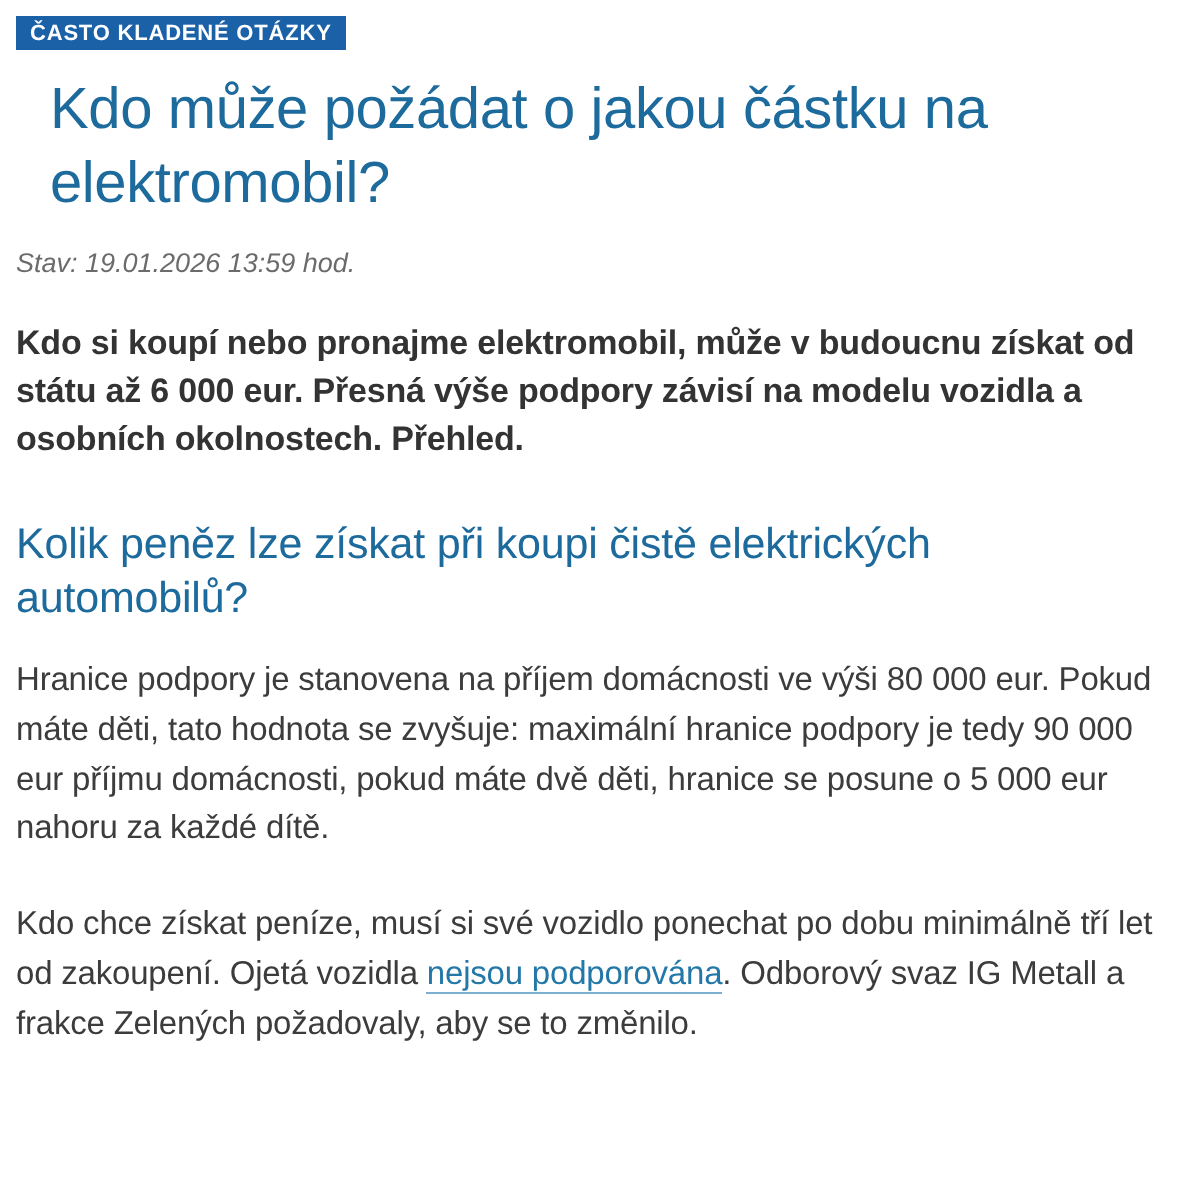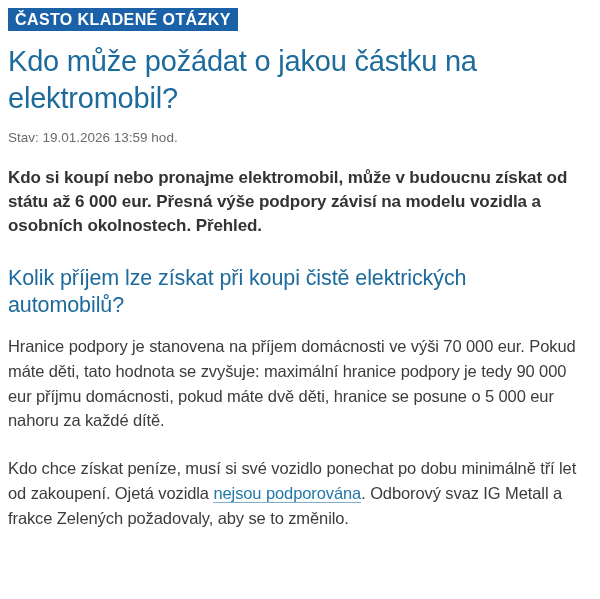--- a/index.html
+++ b/index.html
@@ -21,43 +21,44 @@
 
   .kicker-row {
     display: flex;
     align-items: center;
     gap: 9px;
     margin-bottom: 12px;
   }
   .badge {
     background: var(--badge-bg);
     color: #ffffff;
-    font-size: 16px;
+    font-size: 11px;
     font-weight: bold;
     letter-spacing: 0.4px;
     padding: 3px 7px 2px 7px;
     text-transform: uppercase;
     white-space: nowrap;
     cursor: pointer;
   }
   .topic {
     font-size: 15px;
     color: #222222;
   }
 
   h1 {
     color: var(--heading);
     font-size: 29px;
     font-weight: 400;
     line-height: 1.27;
     letter-spacing: -0.2px;
-    margin: 0 0 13px 0;
+    margin: 0 0 13px 17px;
     max-width: 560px;
   }
   .status {
+    font-style: italic;
     color: #6b6b6b;
     font-size: 13.5px;
     margin: 0 0 21px 0;
   }
   .intro {
     font-weight: bold;
     font-size: 17px;
     line-height: 1.42;
     color: #333333;
     letter-spacing: -0.1px;
@@ -96,20 +97,20 @@
   <header class="kicker-row">
     <span class="badge">ČASTO KLADENÉ OTÁZKY</span>
   </header>
 
   <h1>Kdo může požádat o jakou částku na elektromobil?</h1>
 
   <p class="status">Stav: 19.01.2026 13:59 hod.</p>
 
   <p class="intro">Kdo si koupí nebo pronajme elektromobil, může v budoucnu získat od státu až 6 000 eur. Přesná výše podpory závisí na modelu vozidla a osobních okolnostech. Přehled.</p>
 
-  <h2>Kolik příjem lze získat při koupi čistě elektrických automobilů?</h2>
+  <h2>Kolik peněz lze získat při koupi čistě elektrických automobilů?</h2>
 
 
-  <p class="body-p">Hranice podpory je stanovena na příjem domácnosti ve výši 70 000 eur. Pokud máte děti, tato hodnota se zvyšuje: maximální hranice podpory je tedy 90 000 eur příjmu domácnosti, pokud máte dvě děti, hranice se posune o 5 000 eur nahoru za každé dítě.</p>
+  <p class="body-p">Hranice podpory je stanovena na příjem domácnosti ve výši 80 000 eur. Pokud máte děti, tato hodnota se zvyšuje: maximální hranice podpory je tedy 90 000 eur příjmu domácnosti, pokud máte dvě děti, hranice se posune o 5 000 eur nahoru za každé dítě.</p>
 
   <p class="body-p"><span>Kdo chce získat peníze, musí si své vozidlo ponechat po dobu minimálně tří let od zakoupení. Ojetá vozidla </span><a href="#" class="inline-link">nejsou podporována</a><span>. Odborový svaz IG Metall a frakce Zelených požadovaly, aby se to změnilo.</span></p>
 
 </div>
 
 </body></html>

